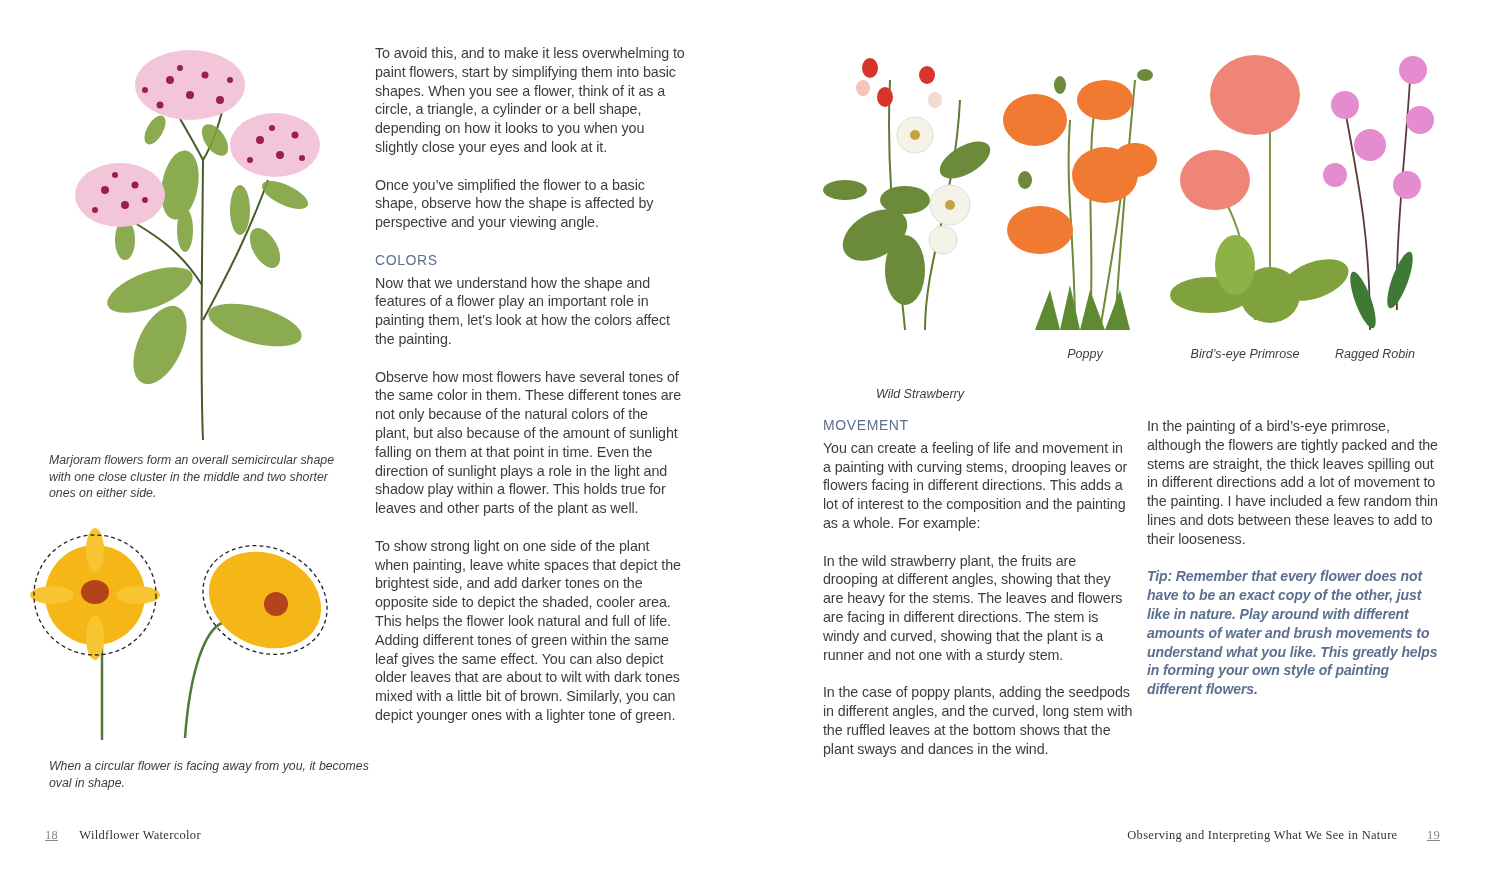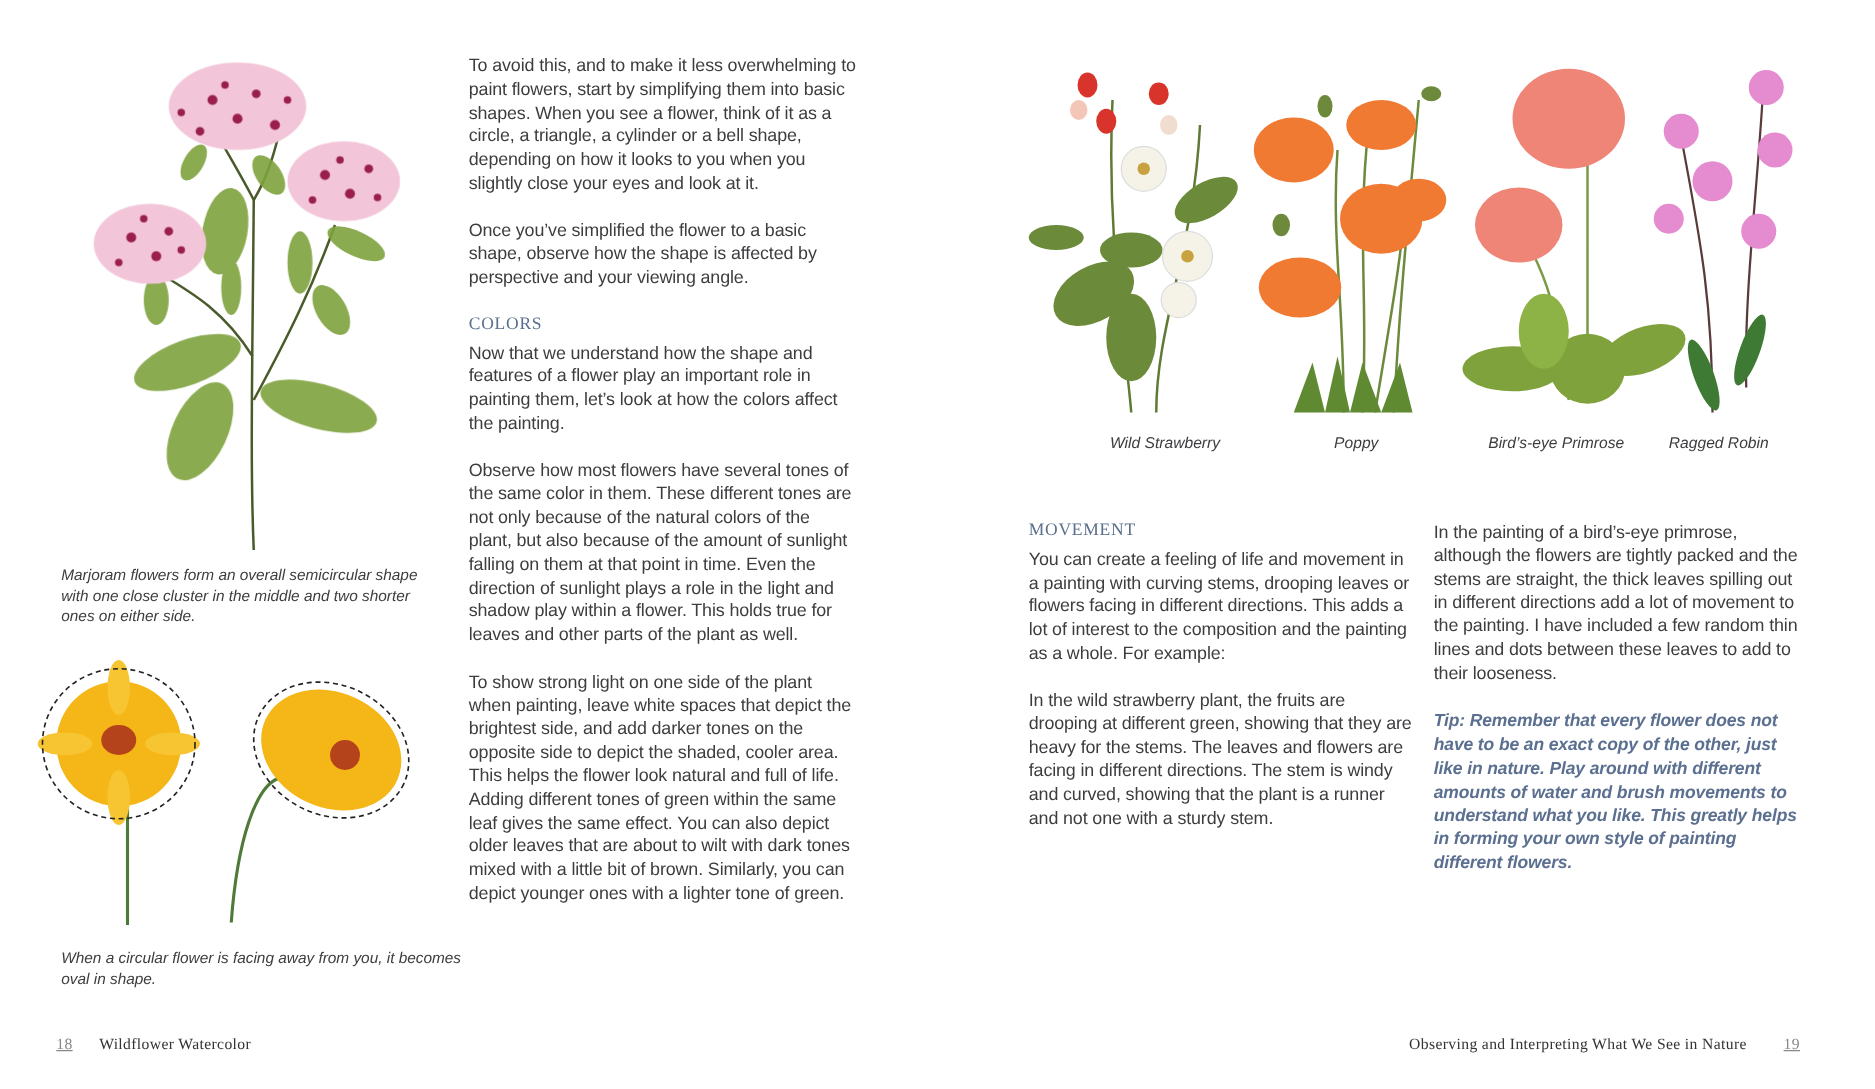--- a/index.html
+++ b/index.html
@@ -3,21 +3,21 @@
 <meta charset="utf-8">
 <style>
   html, body { margin:0; padding:0; background:#fff; }
   body { width:1500px; height:871px; position:relative; overflow:hidden;
          font-family:"Liberation Sans", sans-serif; color:#3e3e42; }
   .page { position:absolute; top:0; height:871px; }
   .page.left { left:0; width:750px; }
   .page.right { left:750px; width:750px; }
   .body-text { font-size:14.3px; line-height:18.8px; color:#3d3d40; letter-spacing:-0.1px; }
   .body-text p { margin:0 0 18.8px 0; }
-  .heading { font-size:14px; letter-spacing:0.6px; color:#5a6f8c; margin:0 0 4px 0; text-transform:uppercase;font-family:Liberation Serif, serif; }
+  .heading { font-size:14px; letter-spacing:0.6px; color:#5a6f8c; margin:0 0 4px 0; text-transform:uppercase; }
   .caption { font-style:italic; font-size:12.3px; line-height:16.5px; color:#3d3d40; }
   .tip { font-weight:bold; color:#5b6f90; font-size:14px; line-height:18.8px;font-style:italic; }
   .footer { position:absolute; top:828px; font-family:"Liberation Serif", serif; font-size:12.5px; color:#333; letter-spacing:0.3px; }
   .folio { color:#888; margin-right:18px;text-decoration:underline; }
   .art { position:absolute; }
   .plant-label { position:absolute; top:347px; font-style:italic; font-size:12.5px; color:#3d3d40; text-align:center; }
 </style>
 </head>
 <body>
 
@@ -166,29 +166,30 @@
       <ellipse cx="585" cy="240" rx="8" ry="30" fill="#3f7a35" transform="rotate(20 585 240)"></ellipse>
       <circle cx="530" cy="65" r="14" fill="#e58bd0"></circle>
       <circle cx="555" cy="105" r="16" fill="#e58bd0"></circle>
       <circle cx="520" cy="135" r="12" fill="#e58bd0"></circle>
       <circle cx="598" cy="30" r="14" fill="#e58bd0"></circle>
       <circle cx="605" cy="80" r="14" fill="#e58bd0"></circle>
       <circle cx="592" cy="145" r="14" fill="#e58bd0"></circle>
     </g>
   </svg>
 
-  <div class="plant-label" style="left:122px;width:120px;">Wild Strawberry</div>
+  <div class="plant-label" style="left:110px;width:120px;margin-top:40px;">Wild Strawberry</div>
   <div class="plant-label" style="left:285px;width:100px;">Poppy</div>
   <div class="plant-label" style="left:430px;width:130px;">Bird’s-eye Primrose</div>
   <div class="plant-label" style="left:575px;width:100px;">Ragged Robin</div>
 
   <div class="body-text" style="position:absolute;left:73px;top:416px;width:310px;">
     <div class="heading">MOVEMENT</div>
     <p>You can create a feeling of life and movement in a painting with curving stems, drooping leaves or flowers facing in different directions. This adds a lot of interest to the composition and the painting as a whole. For example:</p>
-    <p>In the wild strawberry plant, the fruits are drooping at different green, showing that they are heavy for the stems. The leaves and flowers are facing in different directions. The stem is windy and curved, showing that the plant is a runner and not one with a sturdy stem.</p>
+    <p>In the wild strawberry plant, the fruits are drooping at different angles, showing that they are heavy for the stems. The leaves and flowers are facing in different directions. The stem is windy and curved, showing that the plant is a runner and not one with a sturdy stem.</p>
+    <p>In the case of poppy plants, adding the seedpods in different angles, and the curved, long stem with the ruffled leaves at the bottom shows that the plant sways and dances in the wind.</p>
   </div>
 
   <div class="body-text" style="position:absolute;left:397px;top:417px;width:300px;">
     <p>In the painting of a bird’s-eye primrose, although the flowers are tightly packed and the stems are straight, the thick leaves spilling out in different directions add a lot of movement to the painting. I have included a few random thin lines and dots between these leaves to add to their looseness.</p>
     <div class="tip">Tip: Remember that every flower does not have to be an exact copy of the other, just like in nature. Play around with different amounts of water and brush movements to understand what you like. This greatly helps in forming your own style of painting different flowers.</div>
   </div>
 
   <div class="footer" style="right:60px;">
     <span style="margin-right:26px;">Observing and Interpreting What We See in Nature</span>
     <span class="folio" style="margin-right:0;text-align:center;">19</span>

